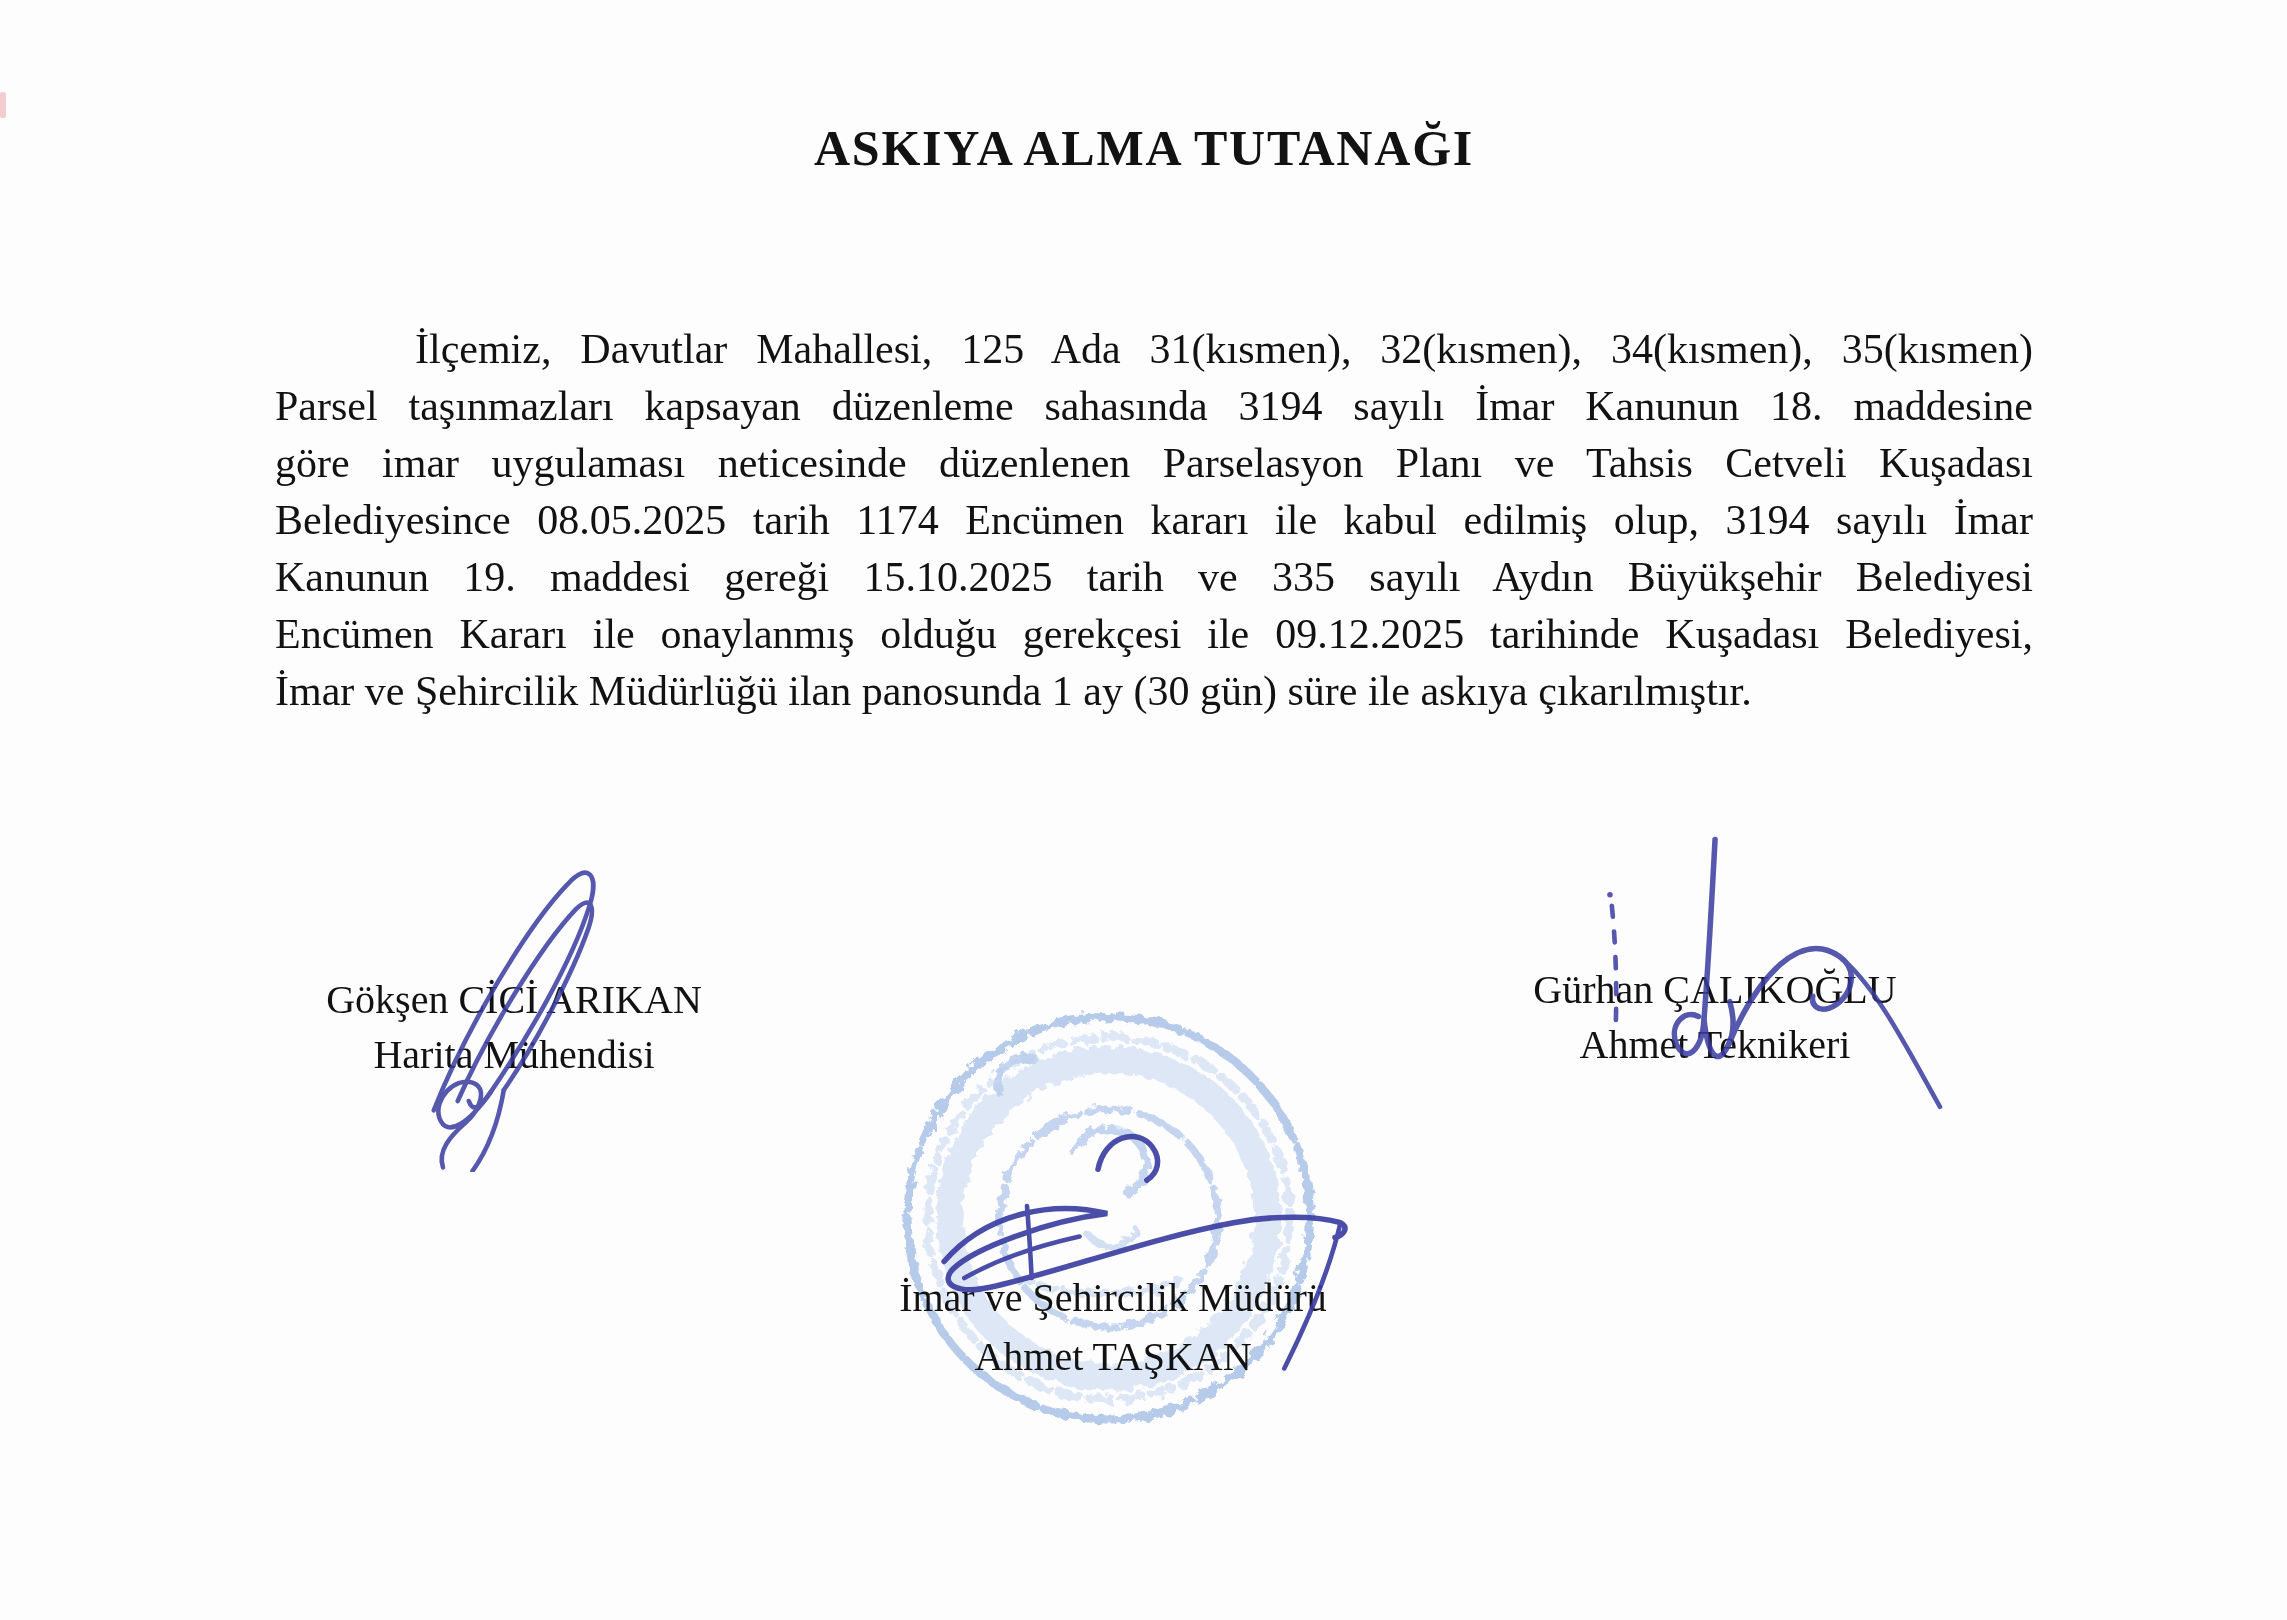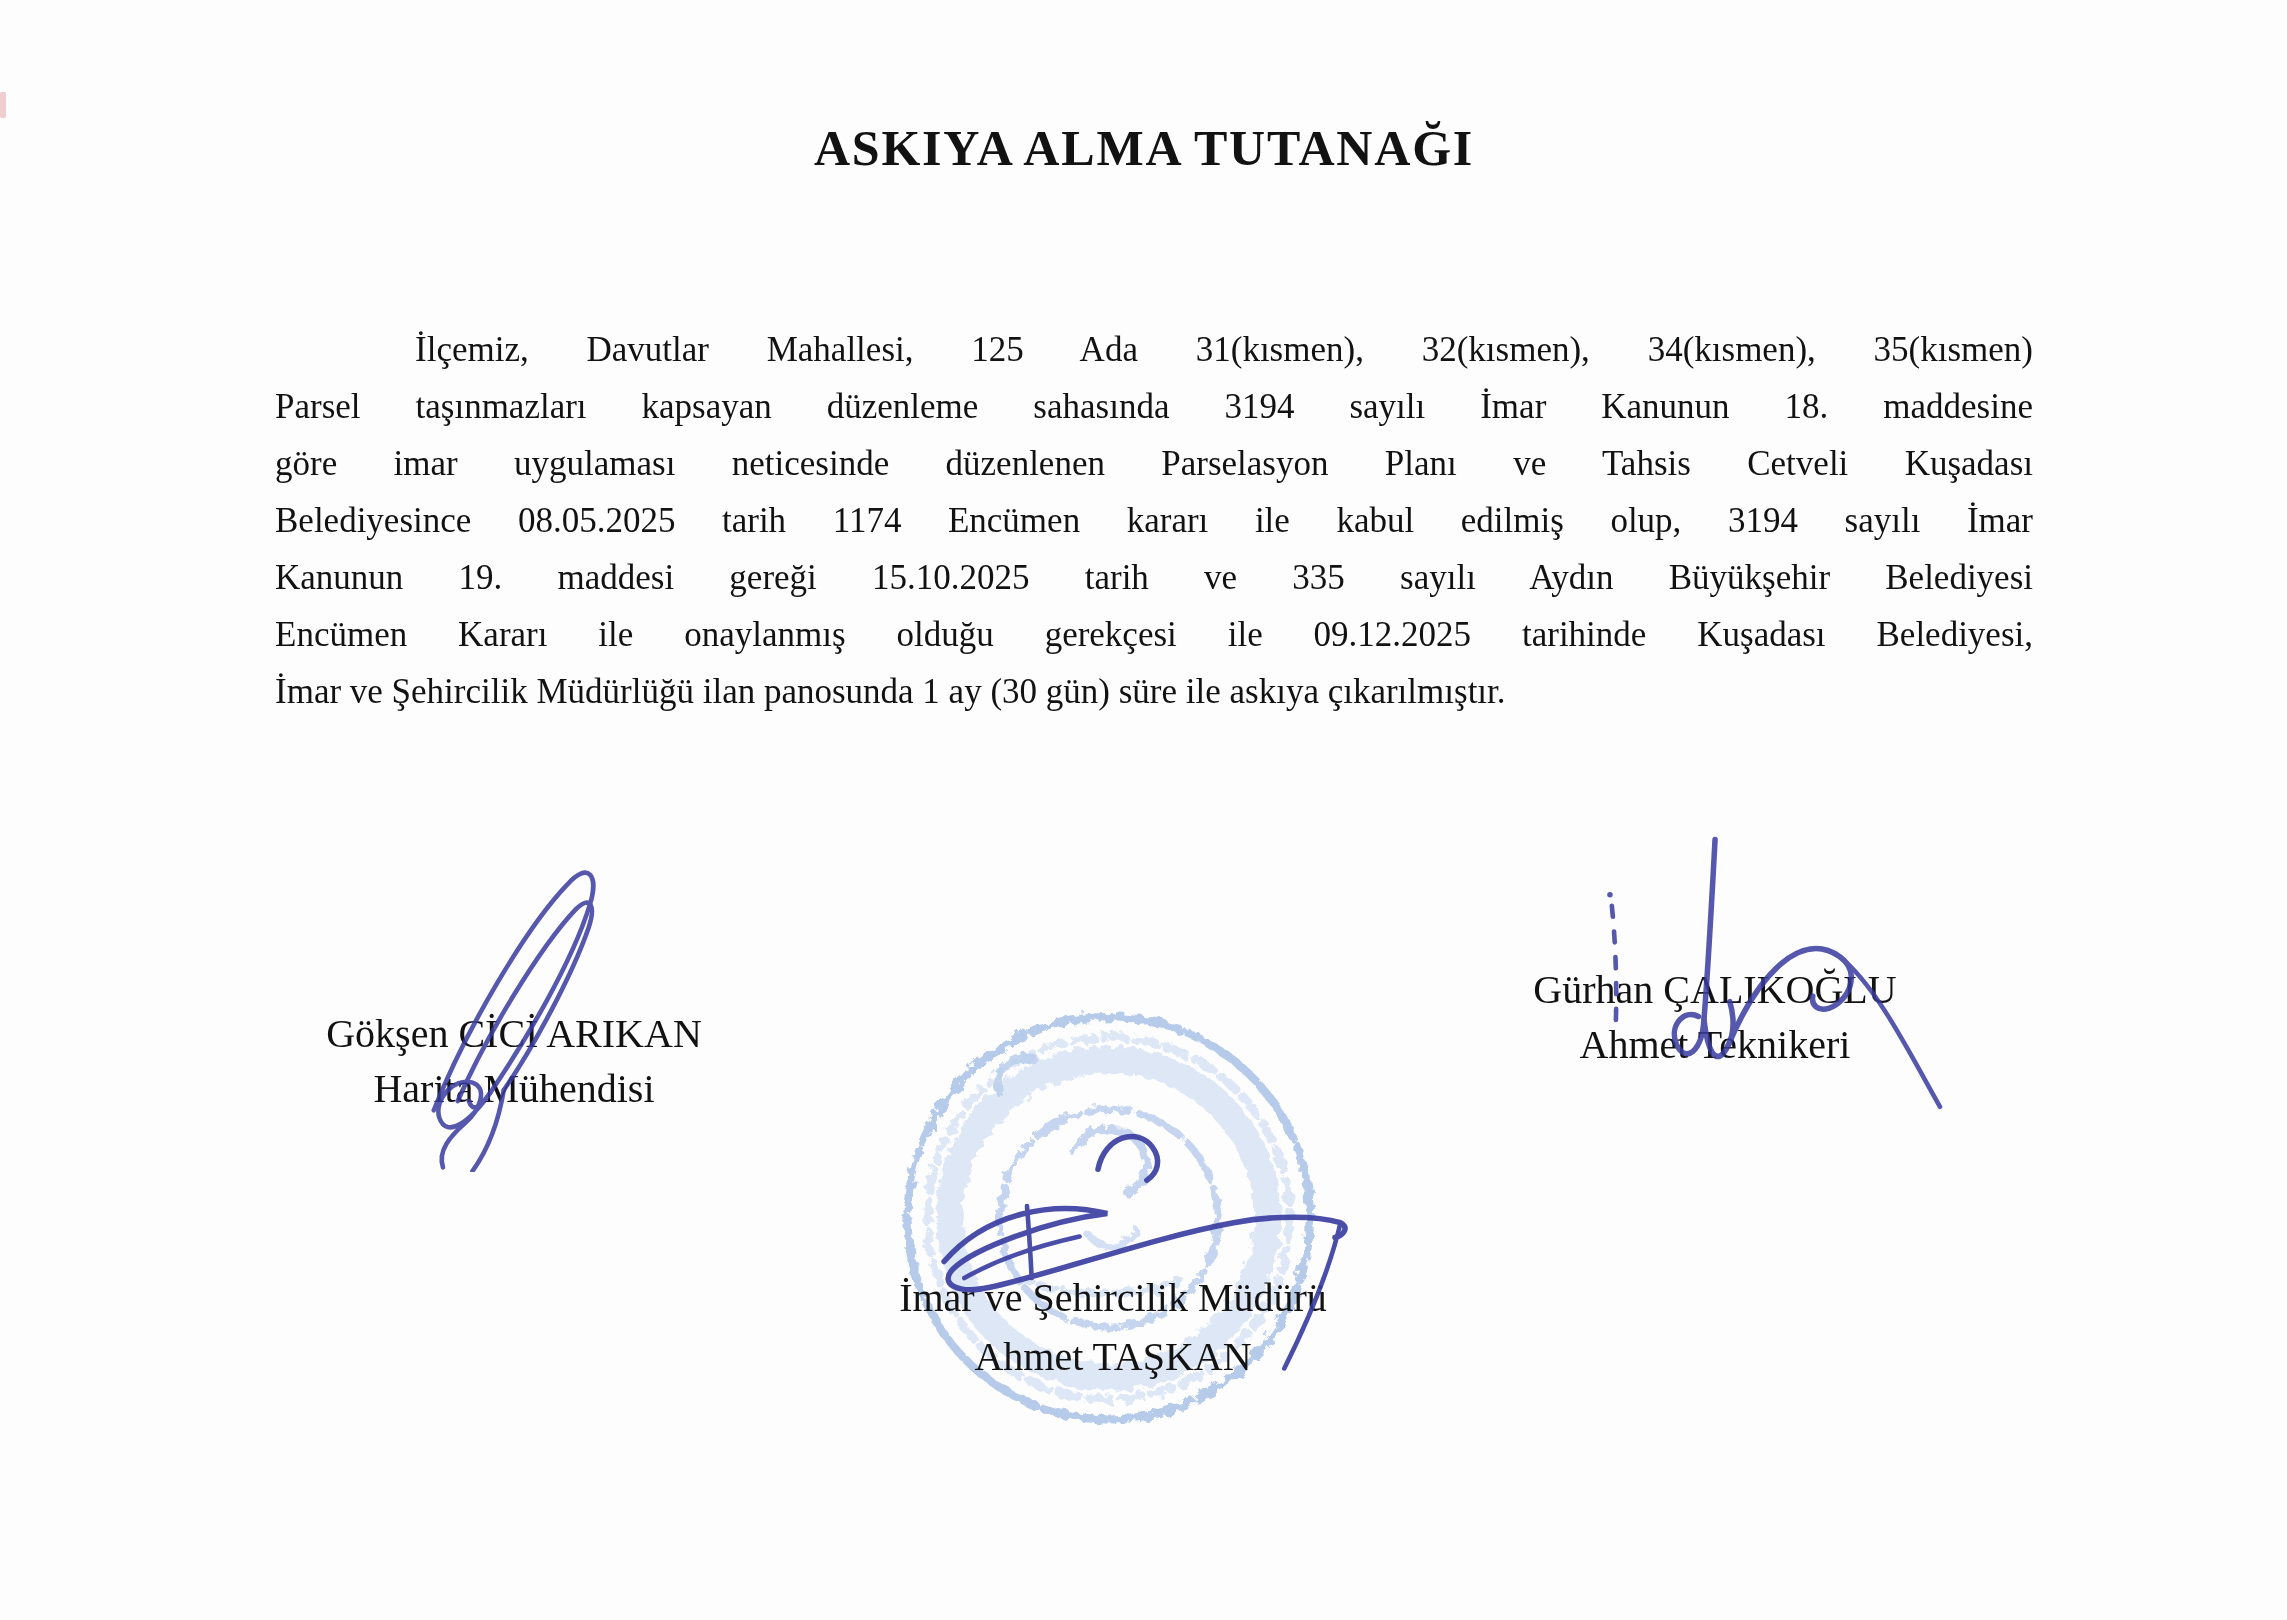--- a/index.html
+++ b/index.html
@@ -9,31 +9,31 @@
     font-family:"Liberation Serif", serif;
     color:var(--ink, #121212);
     overflow:hidden;
   }
   .doc-title {
     position:absolute; top:103px; left:0; width:2288px;
     text-align:center; font-size:50px; font-weight:bold; letter-spacing:1.8px;margin-top:16px;
   }
   .body-text {
     position:absolute; top:321px; left:275px; width:1758px;
-    font-size:35px; line-height:57px;
+    font-size:42px; line-height:57px;
   }
   .body-line { text-align:justify; text-align-last:justify; }
   .body-line.first-line { text-indent:140px; }
   .body-line.last-line { text-align-last:left; }
   .doc-date {
     position:absolute; top:792px; left:853px; width:554px;
     text-align:center; font-size:42px;
   }
   .sig-block { position:absolute; width:554px; text-align:center; font-size:40px; line-height:55px; z-index:2; }
-  .sig-left   { top:1006px; left:237px; }
+  .sig-left   { top:972px; left:237px; }
   .sig-right  { top:962px; left:1438px; }
   .sig-center { top:1268px; left:836px; line-height:59px; }
   .svg-layer { position:absolute; z-index:3; }
   .stamp-svg { position:absolute; left:889px; top:1004px; z-index:1; color:var(--stamp, #7da3dc); }
   .pen { color:var(--pen, #383ca0); }
   .sigsvg-left   { left:369px;  top:854px;  }
   .sigsvg-right  { left:1569px; top:821px;  }
   .sigsvg-center { left:909px;  top:1121px; }
   .edge-artifact {
     position:absolute; left:0; top:92px; width:5.5px; height:26px;

